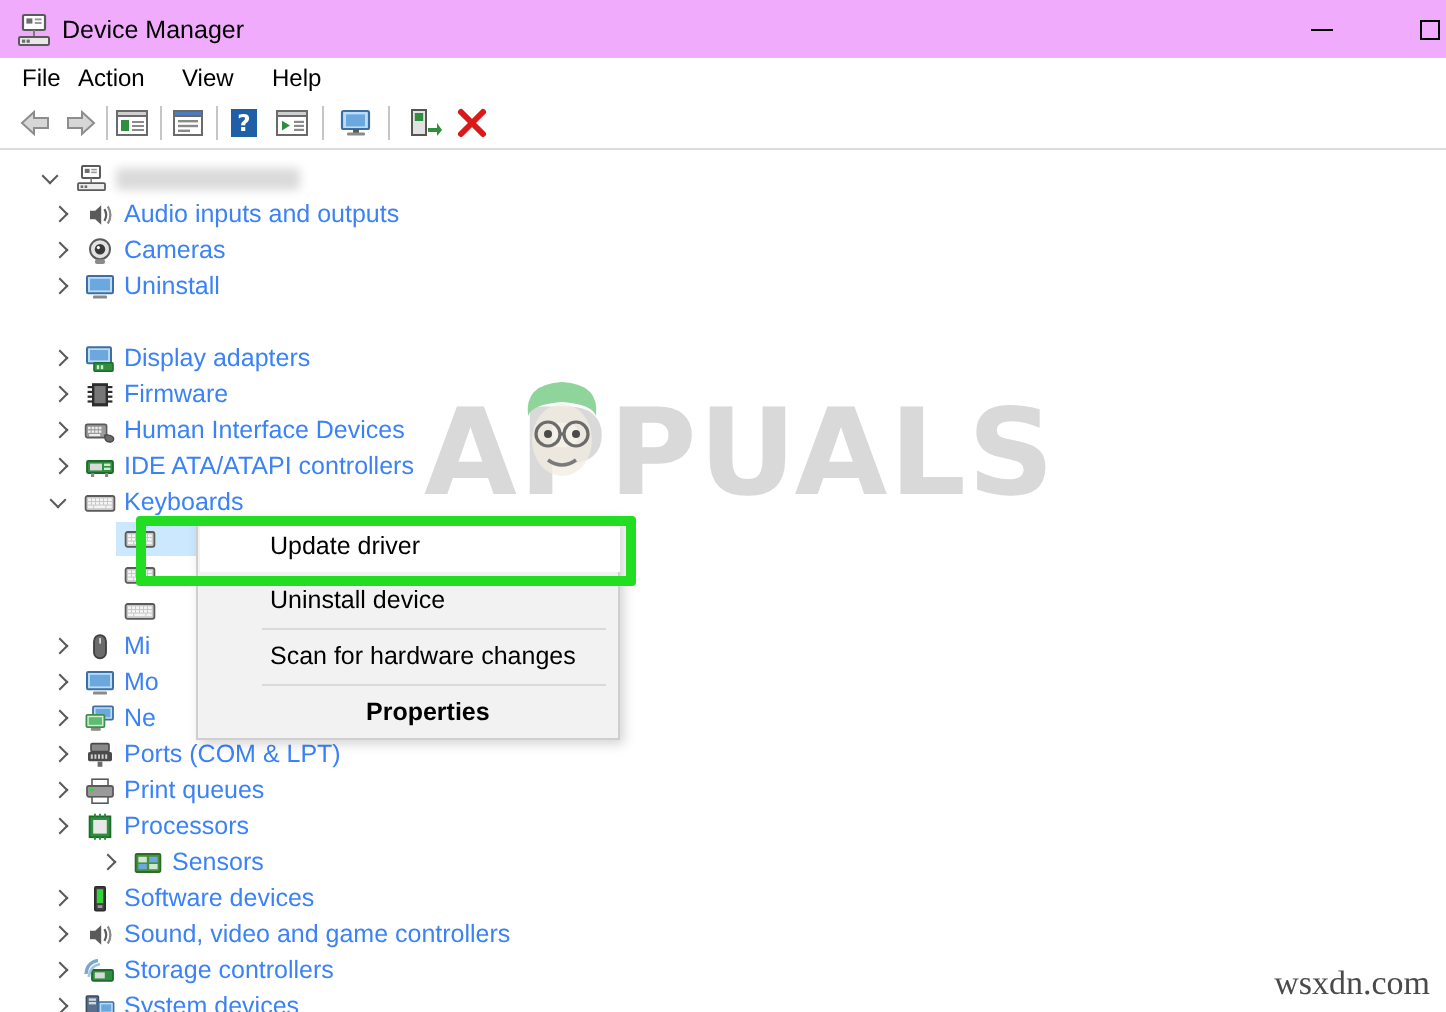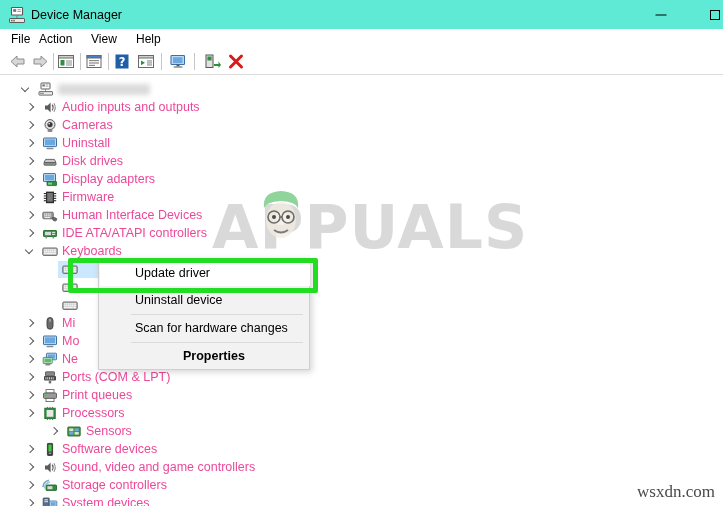--- a/index.html
+++ b/index.html
@@ -5,21 +5,21 @@
   html,body{margin:0;padding:0;}
   body{
     width:723px;height:506px;overflow:hidden;
     background:#ffffff;
     font-family:"Liberation Sans", sans-serif;
     -webkit-font-smoothing:antialiased;
   }
   #app{position:relative;width:723px;height:506px;background:#fff;overflow:hidden;}
 
   
-  .titlebar{position:absolute;left:0;top:0;width:723px;height:30px;background:#5eead4;}
+  .titlebar{position:absolute;left:0;top:0;width:723px;height:30px;background:#f0abfc;}
   .title-icon{position:absolute;left:8px;top:6px;width:18px;height:18px;}
   .title-text{position:absolute;left:31px;top:6px;font-size:12.5px;color:#000;line-height:18px;white-space:nowrap;}
   .winbtn{position:absolute;top:0;width:45px;height:29px;background:transparent;}
   .winbtn.min{left:638px;}
   .winbtn.max{left:692px;}
   .winbtn .g{position:absolute;left:50%;top:50%;transform:translate(-50%,-50%);}
   .dash{width:11px;height:1px;background:#000;}
   .sq{width:10px;height:10px;border:1px solid #000;box-sizing:border-box;}
 
   
@@ -30,21 +30,21 @@
   .menubar .mi.m2{left:86px;}
   .menubar .mi.m3{left:131px;}
 
   
   .toolbar{position:absolute;left:0;top:49px;width:723px;height:25px;background:#fff;border-bottom:1px solid #dcdcdc;}
   .tb{position:absolute;top:3px;width:20px;height:19px;}
   .sep{position:absolute;top:4px;width:1px;height:17px;background:#c6c6c6;}
 
   
   .tree{position:absolute;left:0;top:75px;width:723px;height:431px;background:#fff;overflow:hidden;}
-  .row{position:absolute;left:0;width:720px;height:17px;font-size:12.5px;color:#ec4899;white-space:nowrap;}
+  .row{position:absolute;left:0;width:720px;height:17px;font-size:12.5px;color:#3b82f6;white-space:nowrap;}
   .row .chev{position:absolute;top:0;width:13px;height:17px;}
   .row .ico{position:absolute;top:1px;width:16px;height:15px;}
   .row .lbl{position:absolute;top:0;line-height:17px;}
 
   
   .chev i{position:absolute;left:3px;top:5px;width:5px;height:5px;border-right:1.4px solid #5a5a5a;border-bottom:1.4px solid #5a5a5a;transform:rotate(-45deg);}
   .chev.open i{left:2px;top:4px;transform:rotate(45deg);}
 
   .sel-row{position:absolute;background:#cce8ff;height:17px;}
 
@@ -221,31 +221,20 @@
           <i></i>
         </div>
       <svg class="ico" style="left:42px;" viewBox="0 0 16 15">
         <rect x="1.5" y="2" width="13" height="8.6" rx="0.6" fill="#bcdcf5" stroke="#3d6fa5" stroke-width="1"></rect>
         <rect x="3" y="3.4" width="10" height="5.8" fill="#6aa8de"></rect>
         <rect x="4.5" y="11.8" width="7" height="1.5" rx="0.6" fill="#8a8a8a"></rect>
       </svg>
       <div class="lbl" style="left:62px;">Uninstall</div>
     </div>
 
-    <div class="row" style="top:78px;">
-      <div class="chev" style="left:24px;">
-          <i></i>
-        </div>
-      <svg class="ico" style="left:42px;" viewBox="0 0 16 15">
-        <path d="M2 8.6 L3.6 5.4 L12.4 5.4 L14 8.6 Z" fill="#c9c9c9" stroke="#5a5a5a" stroke-width="0.9"></path>
-        <rect x="2" y="8.6" width="12" height="2.6" rx="0.7" fill="#8f8f8f" stroke="#5a5a5a" stroke-width="0.9"></rect>
-        <circle cx="12" cy="9.9" r="0.7" fill="#3ad03a"></circle>
-      </svg>
-      <div class="lbl" style="left:62px;">Disk drives</div>
-    </div>
 
     <div class="row" style="top:96px;">
       <div class="chev" style="left:24px;">
           <i></i>
         </div>
       <svg class="ico" style="left:42px;" viewBox="0 0 16 15">
         <rect x="1.5" y="1.6" width="12" height="8" rx="0.6" fill="#bcdcf5" stroke="#3d6fa5" stroke-width="1"></rect>
         <rect x="3" y="3" width="9" height="5.2" fill="#6aa8de"></rect>
         <rect x="5" y="9.4" width="9.5" height="4.2" rx="0.5" fill="#2f8f3f" stroke="#1d6b2a" stroke-width="0.8"></rect>
         <rect x="6.4" y="10.6" width="1.2" height="2" fill="#cfe8cf"></rect>

